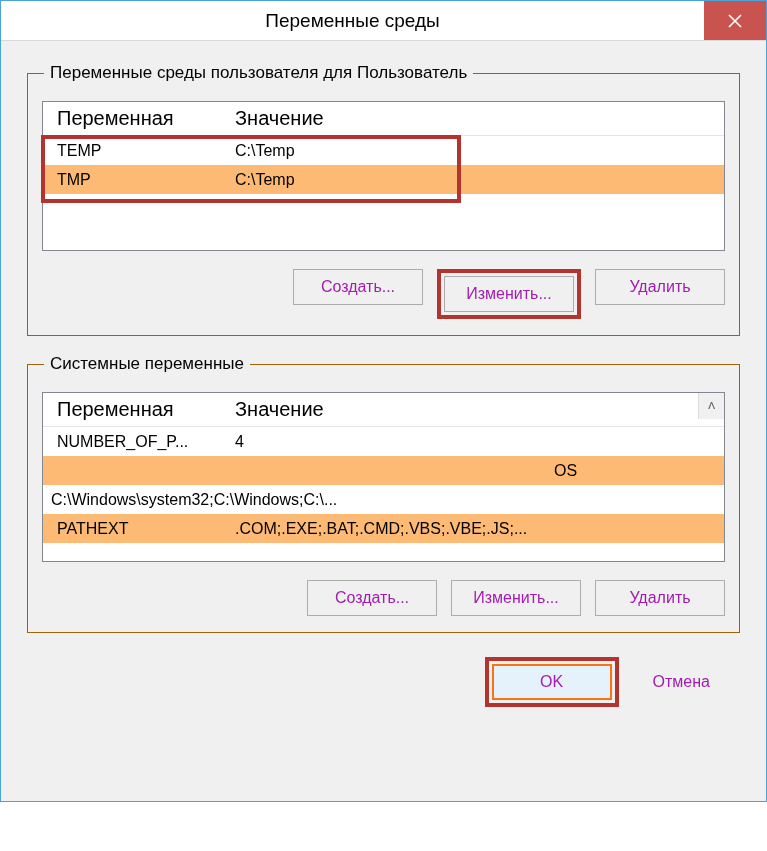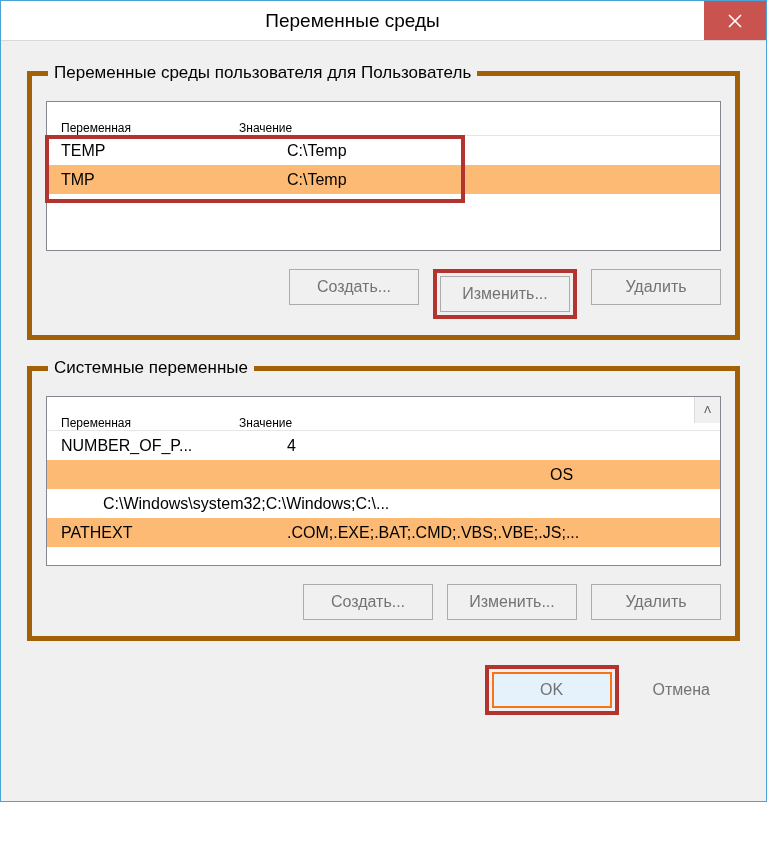--- a/index.html
+++ b/index.html
@@ -47,21 +47,21 @@
   }
   .close-btn svg { width: 16px; height: 16px; }
   .body {
     flex: 1;
     background: #f0f0f0;
     padding: 22px 26px 22px 26px;
     display: flex;
     flex-direction: column;
   }
   fieldset.group {
-    border: 5px solid #a16207;
+    border: 1px solid #a16207;
     margin: 0 0 18px 0;
     padding: 18px 14px 16px 14px;
     background: #f0f0f0;
     position: relative;
   }
   fieldset.group > legend {
     font-size: 17px;
     color: #000;
     padding: 0 6px;
     margin-left: 2px;
@@ -69,40 +69,40 @@
   .listview {
     border: 1px solid #828790;
     background: #fff;
     height: 150px;
     position: relative;
   }
   .listview.bottom { height: 170px; }
   .lv-header {
     display: flex;
     height: 34px;
-    align-items: flex-end;
+    align-items: center;
     border-bottom: 1px solid #e5e5e5;
     background: #fff;
-    font-size: 12px;
+    font-size: 20px;
     color: #000;
   }
   .lv-col1 { width: 184px; padding-left: 14px; }
   .lv-col2 { flex: 1; padding-left: 8px; }
   .lv-rows { }
   .lv-row {
     display: flex;
     height: 29px;
     align-items: center;
     font-size: 16px;
     color: #000;
     justify-content: flex-end;
   }
   .lv-row.alt { background: #fdba74; }
   .lv-row .c1 { width: 184px; padding-left: 14px; white-space: nowrap; overflow: hidden; text-overflow: clip; }
-  .lv-row .c2 { flex: 1; padding-left: 8px; white-space: nowrap; overflow: hidden; text-overflow: ellipsis; margin-left: 48px; }
+  .lv-row .c2 { flex: 1; padding-left: 8px; white-space: nowrap; overflow: hidden; text-overflow: ellipsis; }
   .highlight-rows {
     position: absolute;
     border: 4px solid #b3342f;
     pointer-events: none;
     left: -2px;
     top: 33px;
     width: 420px;
     height: 68px;
   }
   .scroll-up {
@@ -126,21 +126,21 @@
     margin-top: 18px;
   }
   button.btn {
     height: 36px;
     min-width: 130px;
     padding: 0 16px;
     background: #f0f0f0;
     border: 1px solid #acacac;
     font-family: inherit;
     font-size: 16px;
-    color: #737373;
+    color: #a21caf;
     cursor: pointer;
   }
   button.btn.default {
     border: 2px solid #f97316;
     background: #e5f1fb;
   }
   .highlight-btn {
     border: 4px solid #b3342f;
     padding: 3px;
     display: inline-flex;

